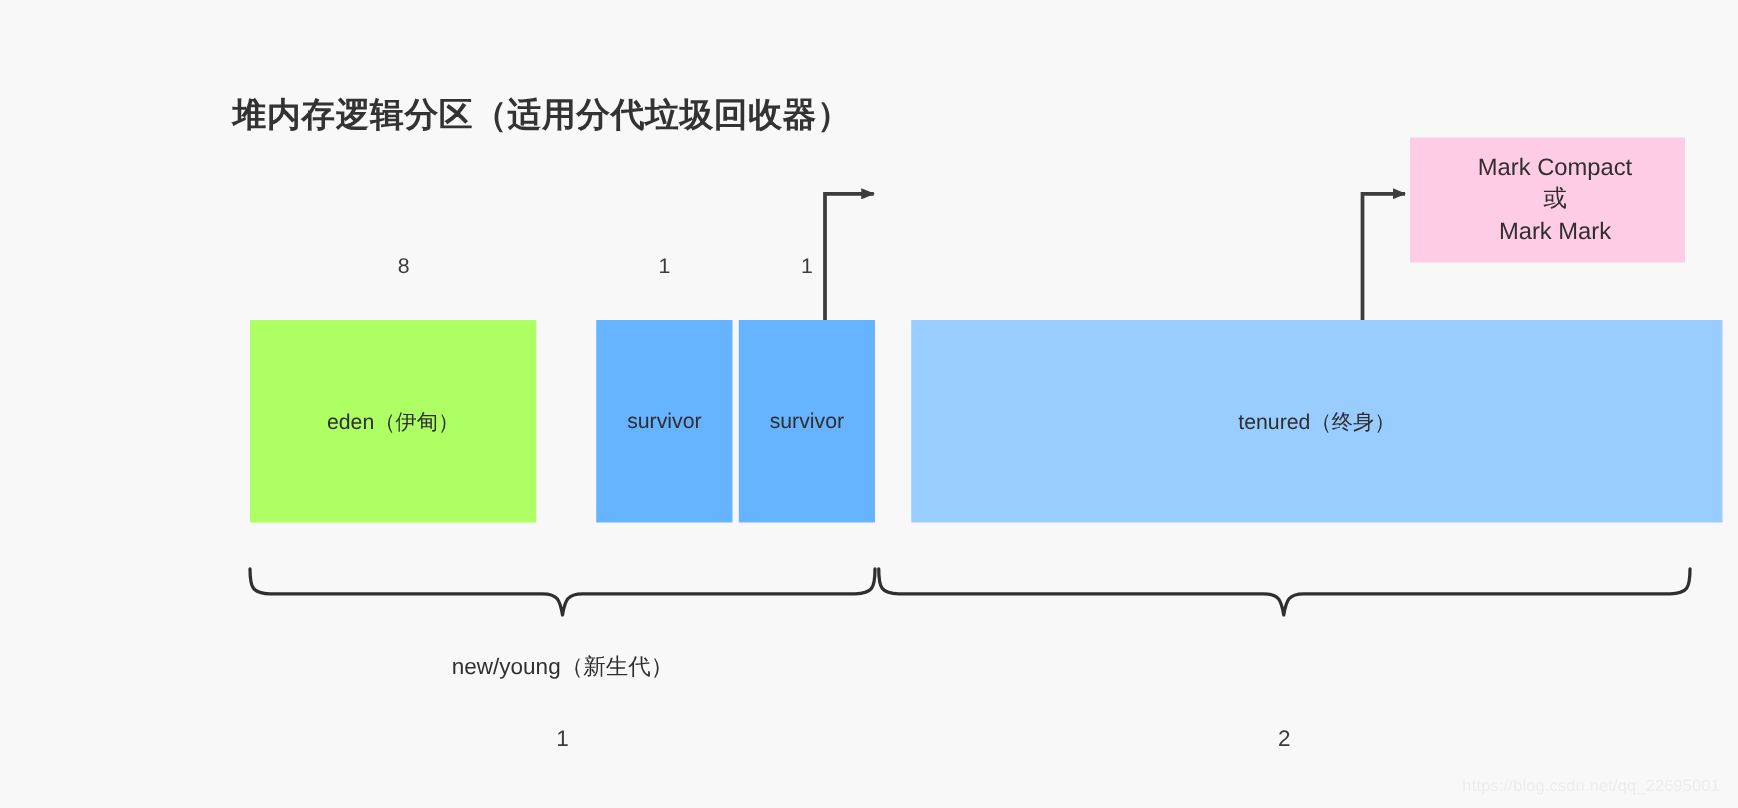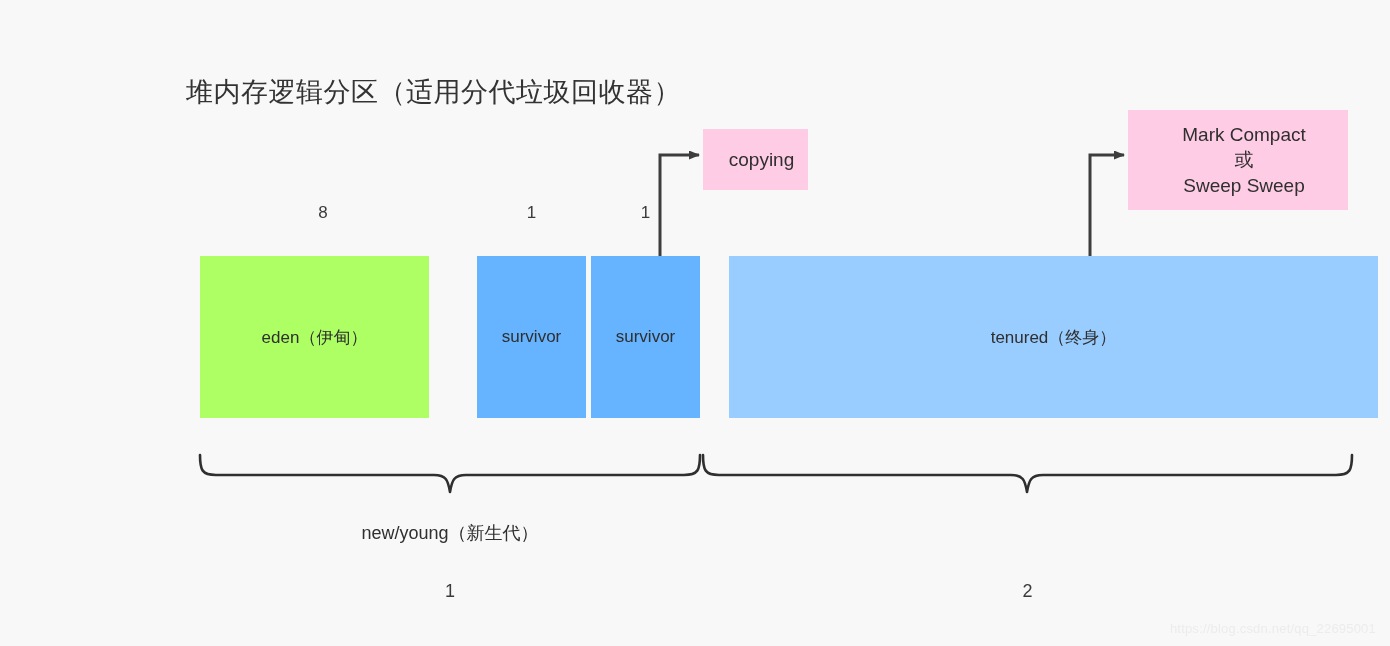--- a/index.html
+++ b/index.html
@@ -20,21 +20,21 @@
     width: 1390px;
     height: 646px;
   }
 
   
   #title {
     position: absolute;
     left: 186px;
     top: 74px;
     font-size: 27px;
-    font-weight: normal;
+    font-weight: bold;
     color: #333333;
     letter-spacing: 0.5px;
     white-space: nowrap;
   }
 
   
   .ratio-top {
     position: absolute;
     top: 203px;
     font-size: 17px;
@@ -153,27 +153,24 @@
   <div class="block" id="block-survivor1">
     <span>survivor</span>
   </div>
   <div class="block" id="block-survivor2">
     <span>survivor</span>
   </div>
   <div class="block" id="block-tenured">
     <span>tenured（终身）</span>
   </div>
 
-  <div class="pink-box" id="box-copying">
-    <span>copying</span>
-  </div>
   <div class="pink-box" id="box-markcompact">
     <span>Mark Compact</span>
     <span>或</span>
-    <span>Sweep Sweep</span>
+    <span>Mark Mark</span>
   </div>
 
   <svg id="overlay" viewBox="0 0 1390 646">
     <defs>
       <marker id="arrowhead" markerWidth="11" markerHeight="9" refX="10" refY="4.5" orient="auto" markerUnits="userSpaceOnUse">
         <path d="M0,0 L11,4.5 L0,9 z" fill="#3d3d3d"></path>
       </marker>
     </defs>
 
     <g>

